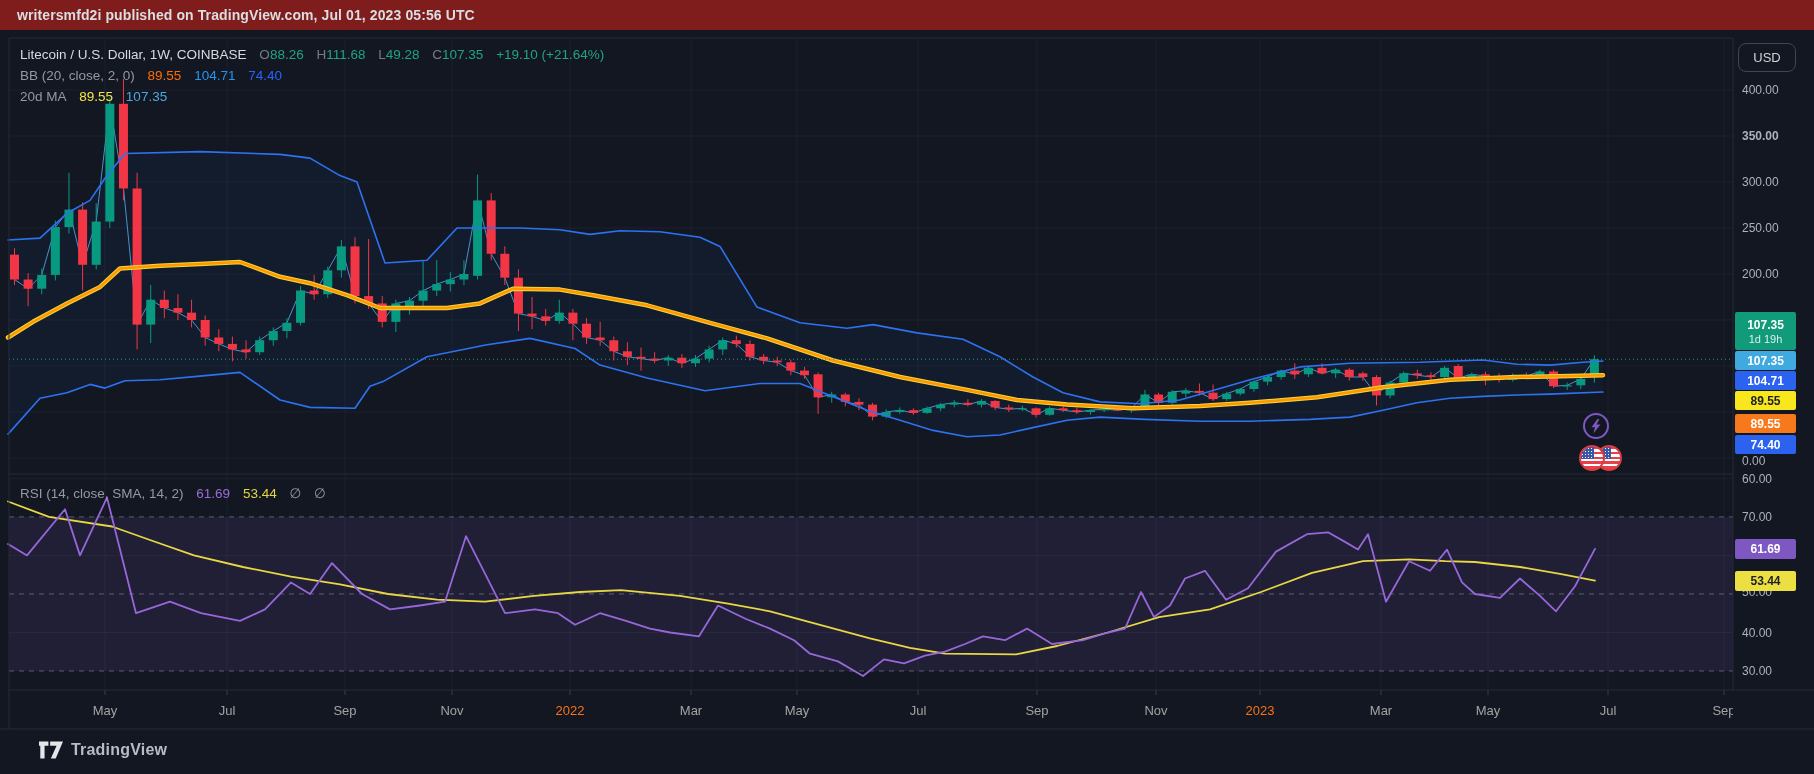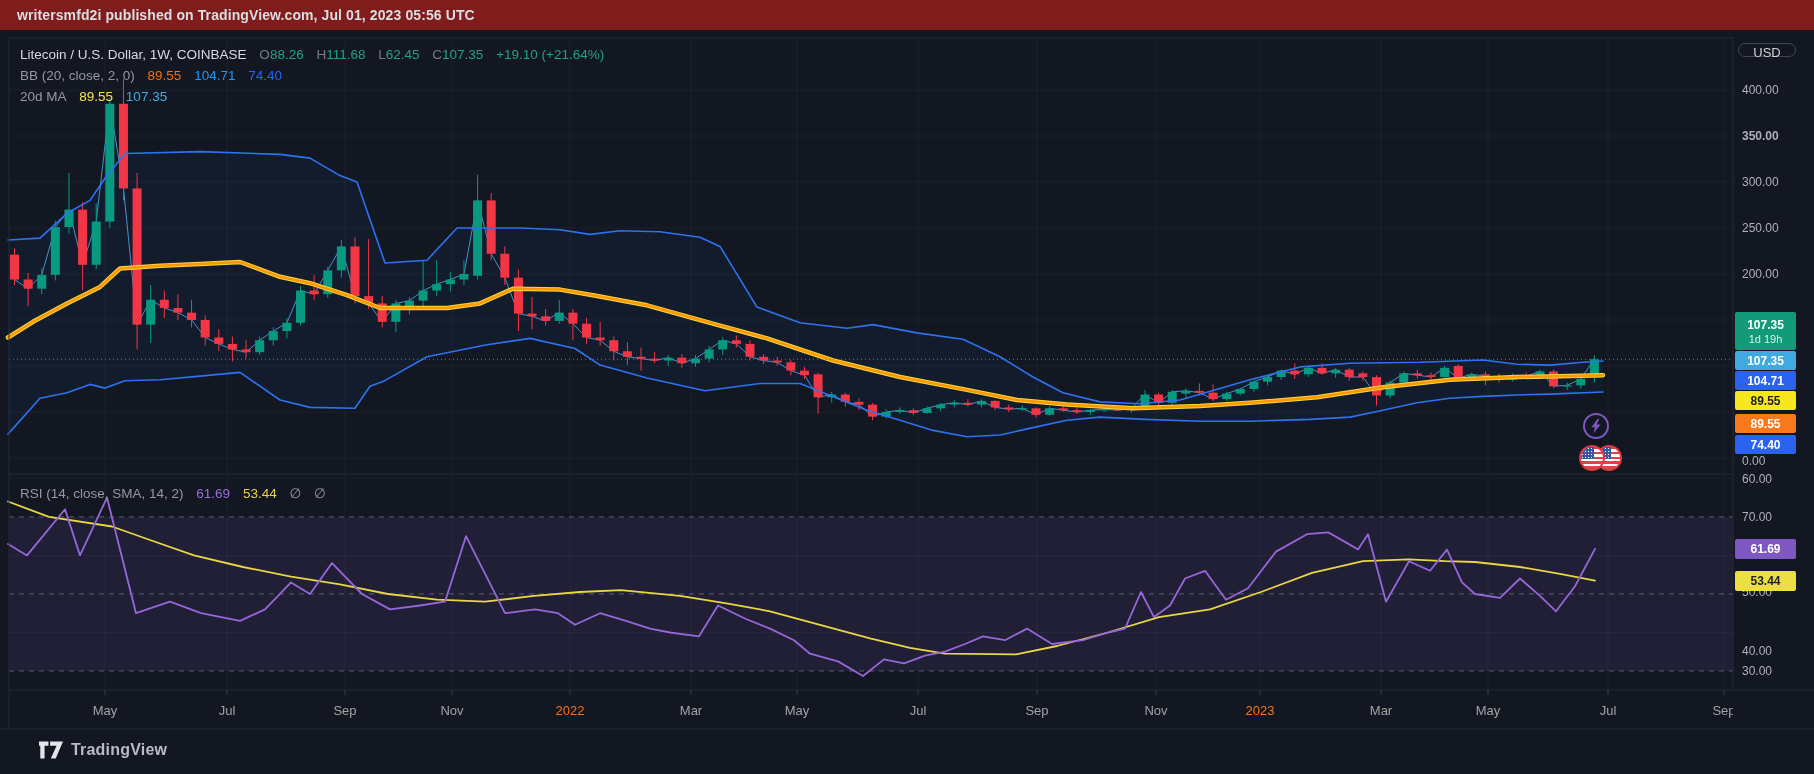--- a/index.html
+++ b/index.html
@@ -16,21 +16,21 @@
   .g{color:#1fa385;}
   .sp{display:inline-block;width:9px;}
   .rsi-legend{position:absolute;left:20px;top:484px;height:20px;line-height:20px;font-size:13.5px;white-space:nowrap;}
   .axis-label{position:absolute;left:1742px;transform:translateY(-50%);font-size:12px;color:#aeb1b8;}
   .time-label{position:absolute;top:703px;transform:translateX(-50%);font-size:13px;color:#a3a3a3;}
   .time-label.major{color:#f97316;}
   .time-clip{position:absolute;left:0;top:690px;width:1733px;height:40px;overflow:hidden;}
   .pbadge{position:absolute;left:1735px;width:61px;border-radius:2px;display:flex;flex-direction:column;
           align-items:center;justify-content:center;font-size:12px;font-weight:700;}
   .pbadge .sub{font-size:11px;font-weight:400;opacity:.85;margin-top:1px;}
-  .usd-btn{position:absolute;left:1738px;top:43px;width:58px;height:14px;background:transparent;
+  .usd-btn{position:absolute;left:1738px;top:43px;width:58px;height:29px;background:transparent;
            border:1px solid #41454f;border-radius:8px;color:#cfd2d6;font-size:13px;
            font-family:"Liberation Sans",sans-serif;cursor:pointer;}
   .brand{position:absolute;left:39px;top:741px;display:flex;align-items:center;gap:8px;}
   .brand .bname{font-size:16px;font-weight:700;color:#b9bcc2;letter-spacing:.2px;}
   .icon-lightning{position:absolute;left:1583px;top:413px;width:26px;height:26px;border:2.5px solid #7e57c2;
                   border-radius:50%;box-sizing:border-box;display:flex;align-items:center;justify-content:center;}
   .flags{position:absolute;left:1579px;top:445px;width:44px;height:26px;}
   .flag{position:absolute;top:0;width:26px;height:26px;border:2.5px solid #df3a3e;border-radius:50%;
         box-sizing:border-box;overflow:hidden;
         background:repeating-linear-gradient(180deg,#e8404a 0 2.4px,#ffffff 2.4px 4.8px);}
@@ -344,21 +344,21 @@
       <line x1="9" y1="474" x2="1733" y2="474" stroke="#252a38" stroke-width="1"></line>
       <line x1="9" y1="690" x2="1814" y2="690" stroke="#252a38" stroke-width="1"></line>
       <line x1="0" y1="729" x2="1814" y2="729" stroke="#252a38" stroke-width="1"></line>
     </svg>
 
   <div class="legend">
     <div class="lrow">
       <span class="sym">Litecoin / U.S. Dollar, 1W, COINBASE</span><span class="sp"></span>
       <span class="olabel">O</span><span class="g">88.26</span><span class="sp"></span>
       <span class="olabel">H</span><span class="g">111.68</span><span class="sp"></span>
-      <span class="olabel">L</span><span class="g">62.45</span><span class="sp"></span>
+      <span class="olabel">L</span><span class="g">49.28</span><span class="sp"></span>
       <span class="olabel">C</span><span class="g">107.35</span><span class="sp"></span>
       <span class="g">+19.10 (+21.64%)</span>
     </div>
     <div class="lrow">
       <span class="dim">BB (20, close, 2, 0)</span><span class="sp"></span>
       <span style="color:#ff6d00">89.55</span><span class="sp"></span>
       <span style="color:#2196f3">104.71</span><span class="sp"></span>
       <span style="color:#2962ff">74.40</span>
     </div>
     <div class="lrow">
@@ -379,21 +379,21 @@
   <div id="price-axis">
       <div class="axis-label" style="top: 90px;">400.00</div>
       <div class="axis-label" style="top: 136px; font-weight: bold;">350.00</div>
       <div class="axis-label" style="top: 182px;">300.00</div>
       <div class="axis-label" style="top: 228px;">250.00</div>
       <div class="axis-label" style="top: 274px;">200.00</div>
       <div class="axis-label" style="top: 461px;">0.00</div>
       <div class="axis-label" style="top: 479px;">60.00</div>
       <div class="axis-label" style="top: 517px;">70.00</div>
       <div class="axis-label" style="top: 592px;">50.00</div>
-      <div class="axis-label" style="top: 651px;">40.00</div>
+      <div class="axis-label" style="top: 633px;">40.00</div>
       <div class="axis-label" style="top: 671px;">30.00</div>
       <div class="pbadge" style="top: 312px; height: 38px; background: rgb(17, 155, 122); color: rgb(255, 255, 255);">
         <span>107.35</span>
         <span class="sub">1d 19h</span>
       </div>
       <div class="pbadge" style="top: 351px; height: 19px; background: rgb(63, 169, 224); color: rgb(255, 255, 255);">
         <span>107.35</span>
       </div>
       <div class="pbadge" style="top: 371px; height: 19px; background: rgb(43, 99, 240); color: rgb(255, 255, 255);">
         <span>104.71</span>

